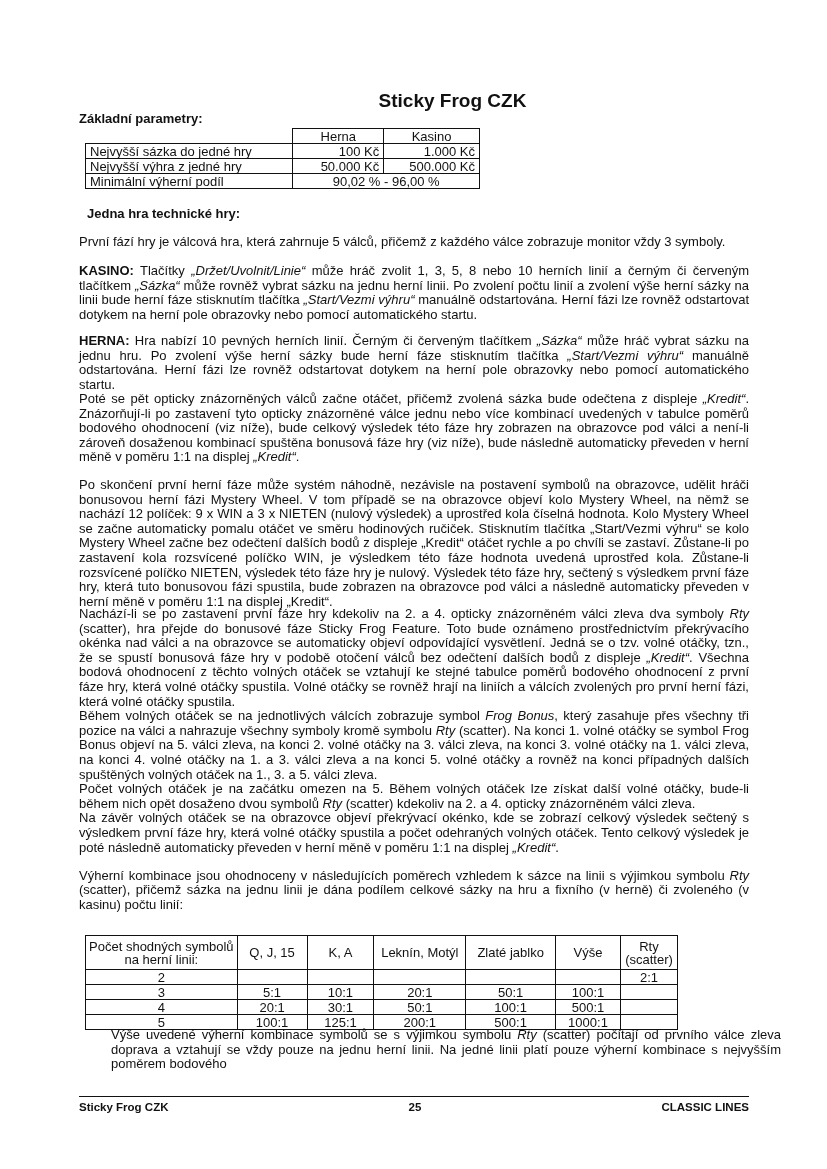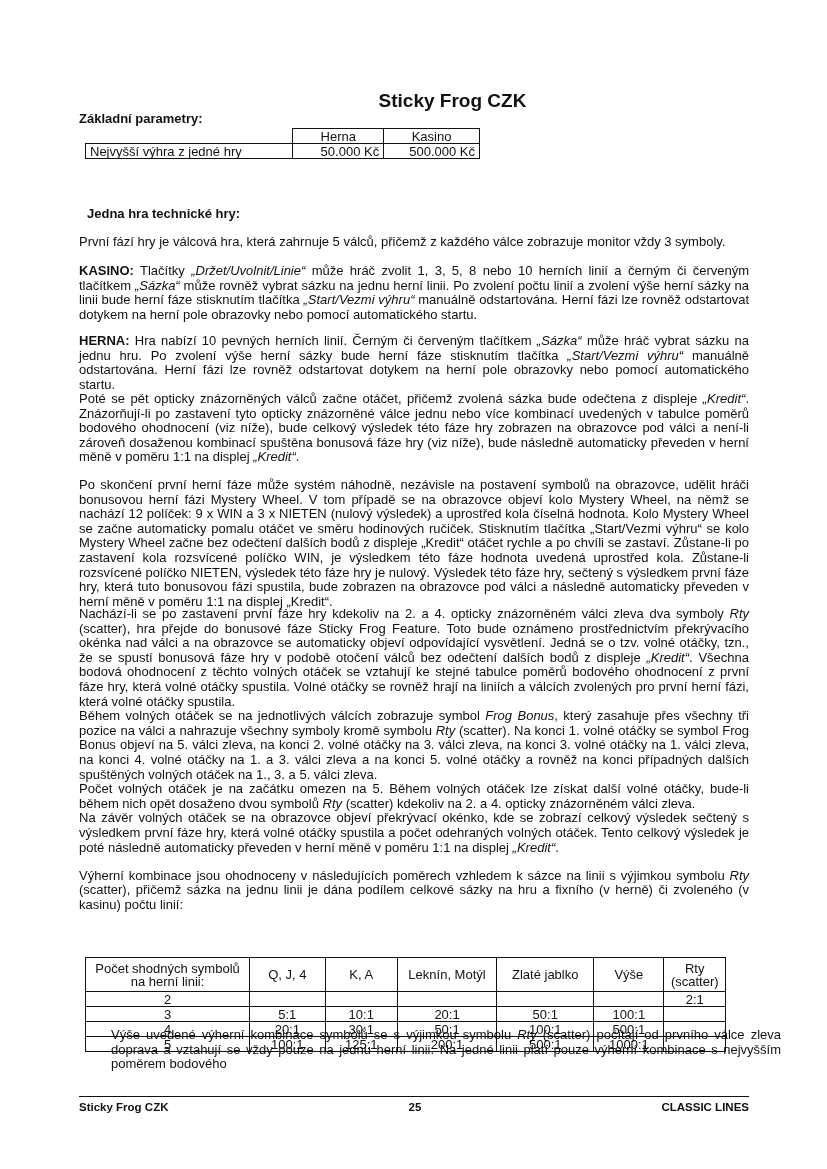--- a/index.html
+++ b/index.html
@@ -34,23 +34,32 @@
       <col style="width:91px">
       <col style="width:96px">
     </colgroup>
   <tbody>
       <tr>
     <td class="nob"></td>
     <td class="c">Herna</td>
     <td class="c">Kasino</td>
   </tr>
   <tr>
+    <td>Nejvyšší sázka do jedné hry</td>
+    <td class="r">100 Kč</td>
+    <td class="r">1.000 Kč</td>
+  </tr>
+  <tr>
     <td>Nejvyšší výhra z jedné hry</td>
     <td class="r">50.000 Kč</td>
     <td class="r">500.000 Kč</td>
+  </tr>
+  <tr>
+    <td>Minimální výherní podíl</td>
+    <td class="c" colspan="2">90,02 % - 96,00 %</td>
   </tr>
 </tbody>
   </table>
 
 <div class="abs sec" style="left:87px;top:206px;">Jedna hra technické hry:</div>
 
 <div class="abs p" style="top:235px;">První fází hry je válcová hra, která zahrnuje 5 válců, přičemž z každého válce zobrazuje monitor vždy 3 symboly.</div>
 
 <div class="abs p" style="top:264px;">
   <span class="ul">KASINO:</span><span> Tlačítky </span><i>„Držet/Uvolnit/Linie“</i><span> může hráč zvolit 1, 3, 5, 8 nebo 10 herních linií a černým či červeným tlačítkem </span><i>„Sázka“</i><span> může rovněž vybrat sázku na jednu herní linii. Po zvolení počtu linií a zvolení výše herní sázky na linii bude herní fáze stisknutím tlačítka </span><i>„Start/Vezmi výhru“</i><span> manuálně odstartována. Herní fázi lze rovněž odstartovat dotykem na herní pole obrazovky nebo pomocí automatického startu.</span>
@@ -71,34 +80,34 @@
   <span>Během volných otáček se na jednotlivých válcích zobrazuje symbol </span><i>Frog Bonus</i><span>, který zasahuje přes všechny tři pozice na válci a nahrazuje všechny symboly kromě symbolu </span><i>Rty</i><span> (scatter). Na konci 1. volné otáčky se symbol Frog Bonus objeví na 5. válci zleva, na konci 2. volné otáčky na 3. válci zleva, na konci 3. volné otáčky na 1. válci zleva, na konci 4. volné otáčky na 1. a 3. válci zleva a na konci 5. volné otáčky a rovněž na konci případných dalších spuštěných volných otáček na 1., 3. a 5. válci zleva.</span><br>
   <span>Počet volných otáček je na začátku omezen na 5. Během volných otáček lze získat další volné otáčky, bude-li během nich opět dosaženo dvou symbolů </span><i>Rty</i><span> (scatter) kdekoliv na 2. a 4. opticky znázorněném válci zleva.</span><br>
   <span>Na závěr volných otáček se na obrazovce objeví překrývací okénko, kde se zobrazí celkový výsledek sečtený s výsledkem první fáze hry, která volné otáčky spustila a počet odehraných volných otáček. Tento celkový výsledek je poté následně automaticky převeden v herní měně v poměru 1:1 na displej </span><i>„Kredit“</i><span>.</span>
 </div>
 
 <div class="abs p" style="top:854px;">
   <br>
   <span>Výherní kombinace jsou ohodnoceny v následujících poměrech vzhledem k sázce na linii s výjimkou symbolu </span><i>Rty</i><span> (scatter), přičemž sázka na jednu linii je dána podílem celkové sázky na hru a fixního (v herně) či zvoleného (v kasinu) počtu linií:</span>
 </div>
 
-<table class="abs t2" style="left:85px;top:957px;width:641px;">
+<table class="abs t2" style="left:85px;top:935px;width:593px;">
   <colgroup>
     <col style="width:152px">
       <col style="width:70px">
       <col style="width:67px">
       <col style="width:92px">
       <col style="width:90px">
       <col style="width:65px">
       <col style="width:57px">
   </colgroup>
   <tbody>
       <tr style="height:34px;">
     <td>Počet shodných symbolů na herní linii:</td>
-    <td>Q, J, 4</td>
+    <td>Q, J, 15</td>
     <td>K, A</td>
     <td>Leknín, Motýl</td>
     <td>Zlaté jablko</td>
     <td>Výše</td>
     <td>Rty (scatter)</td>
   </tr>
   <tr>
     <td>2</td>
     <td></td>
     <td></td>

